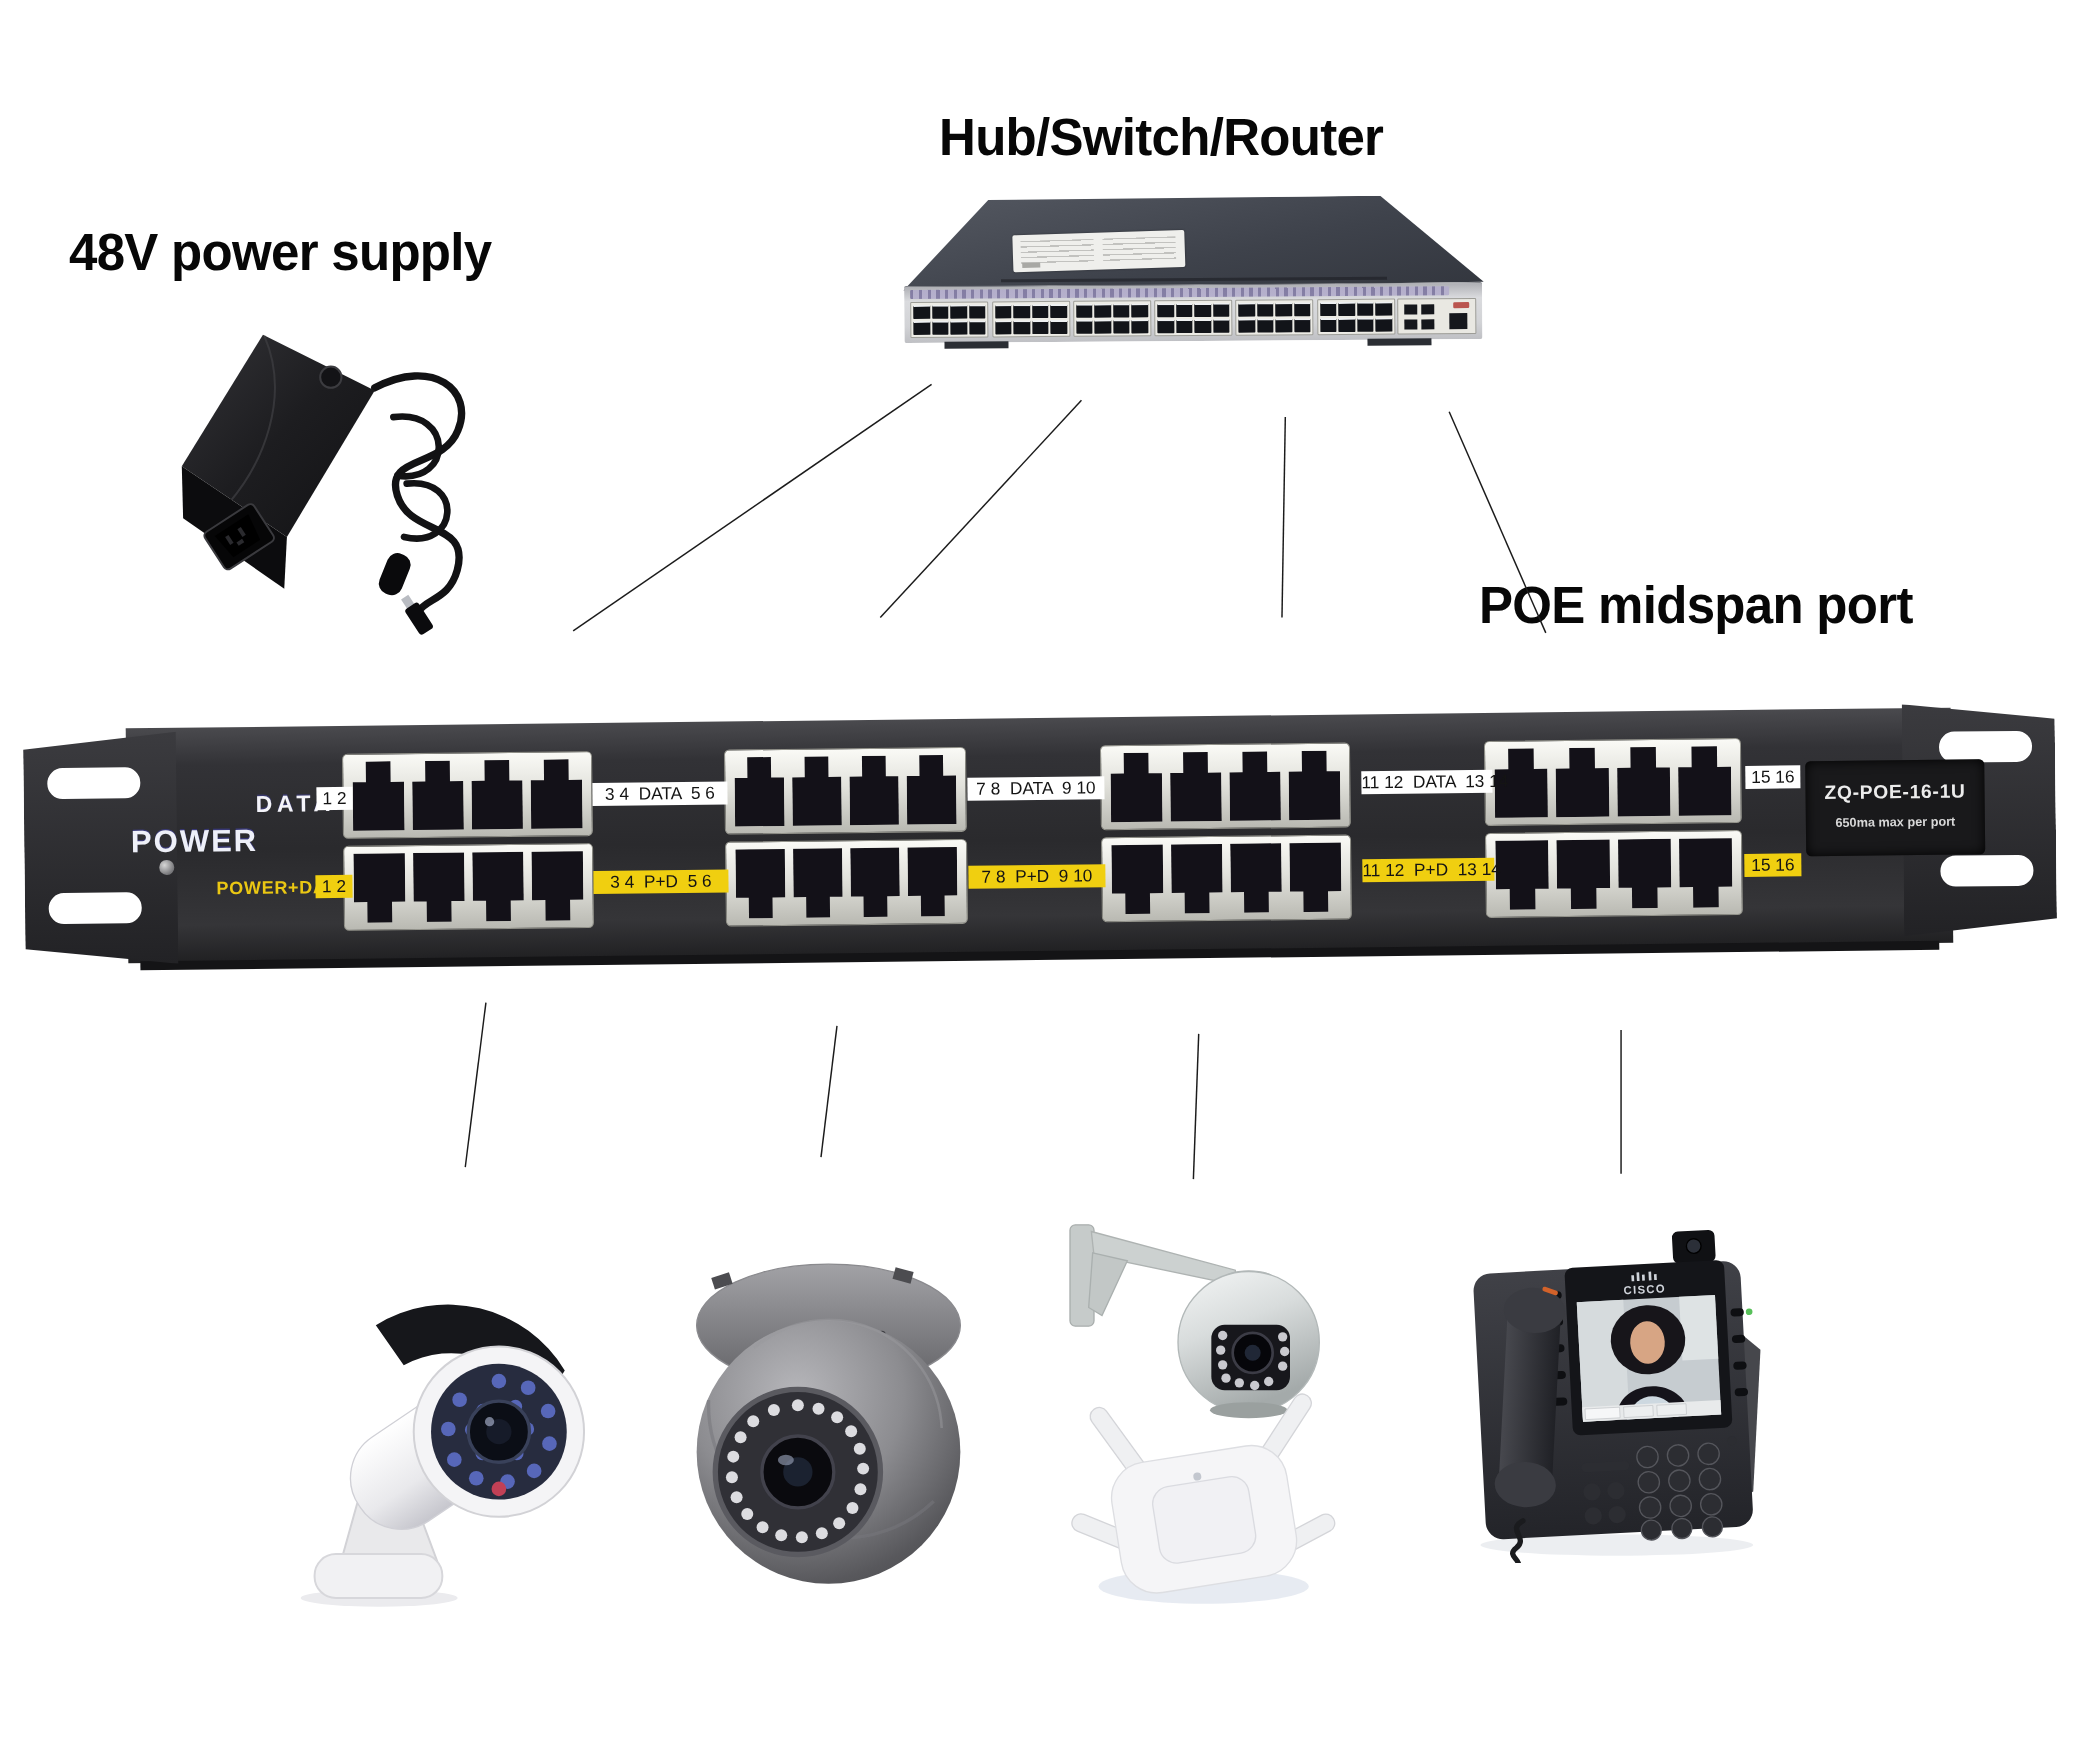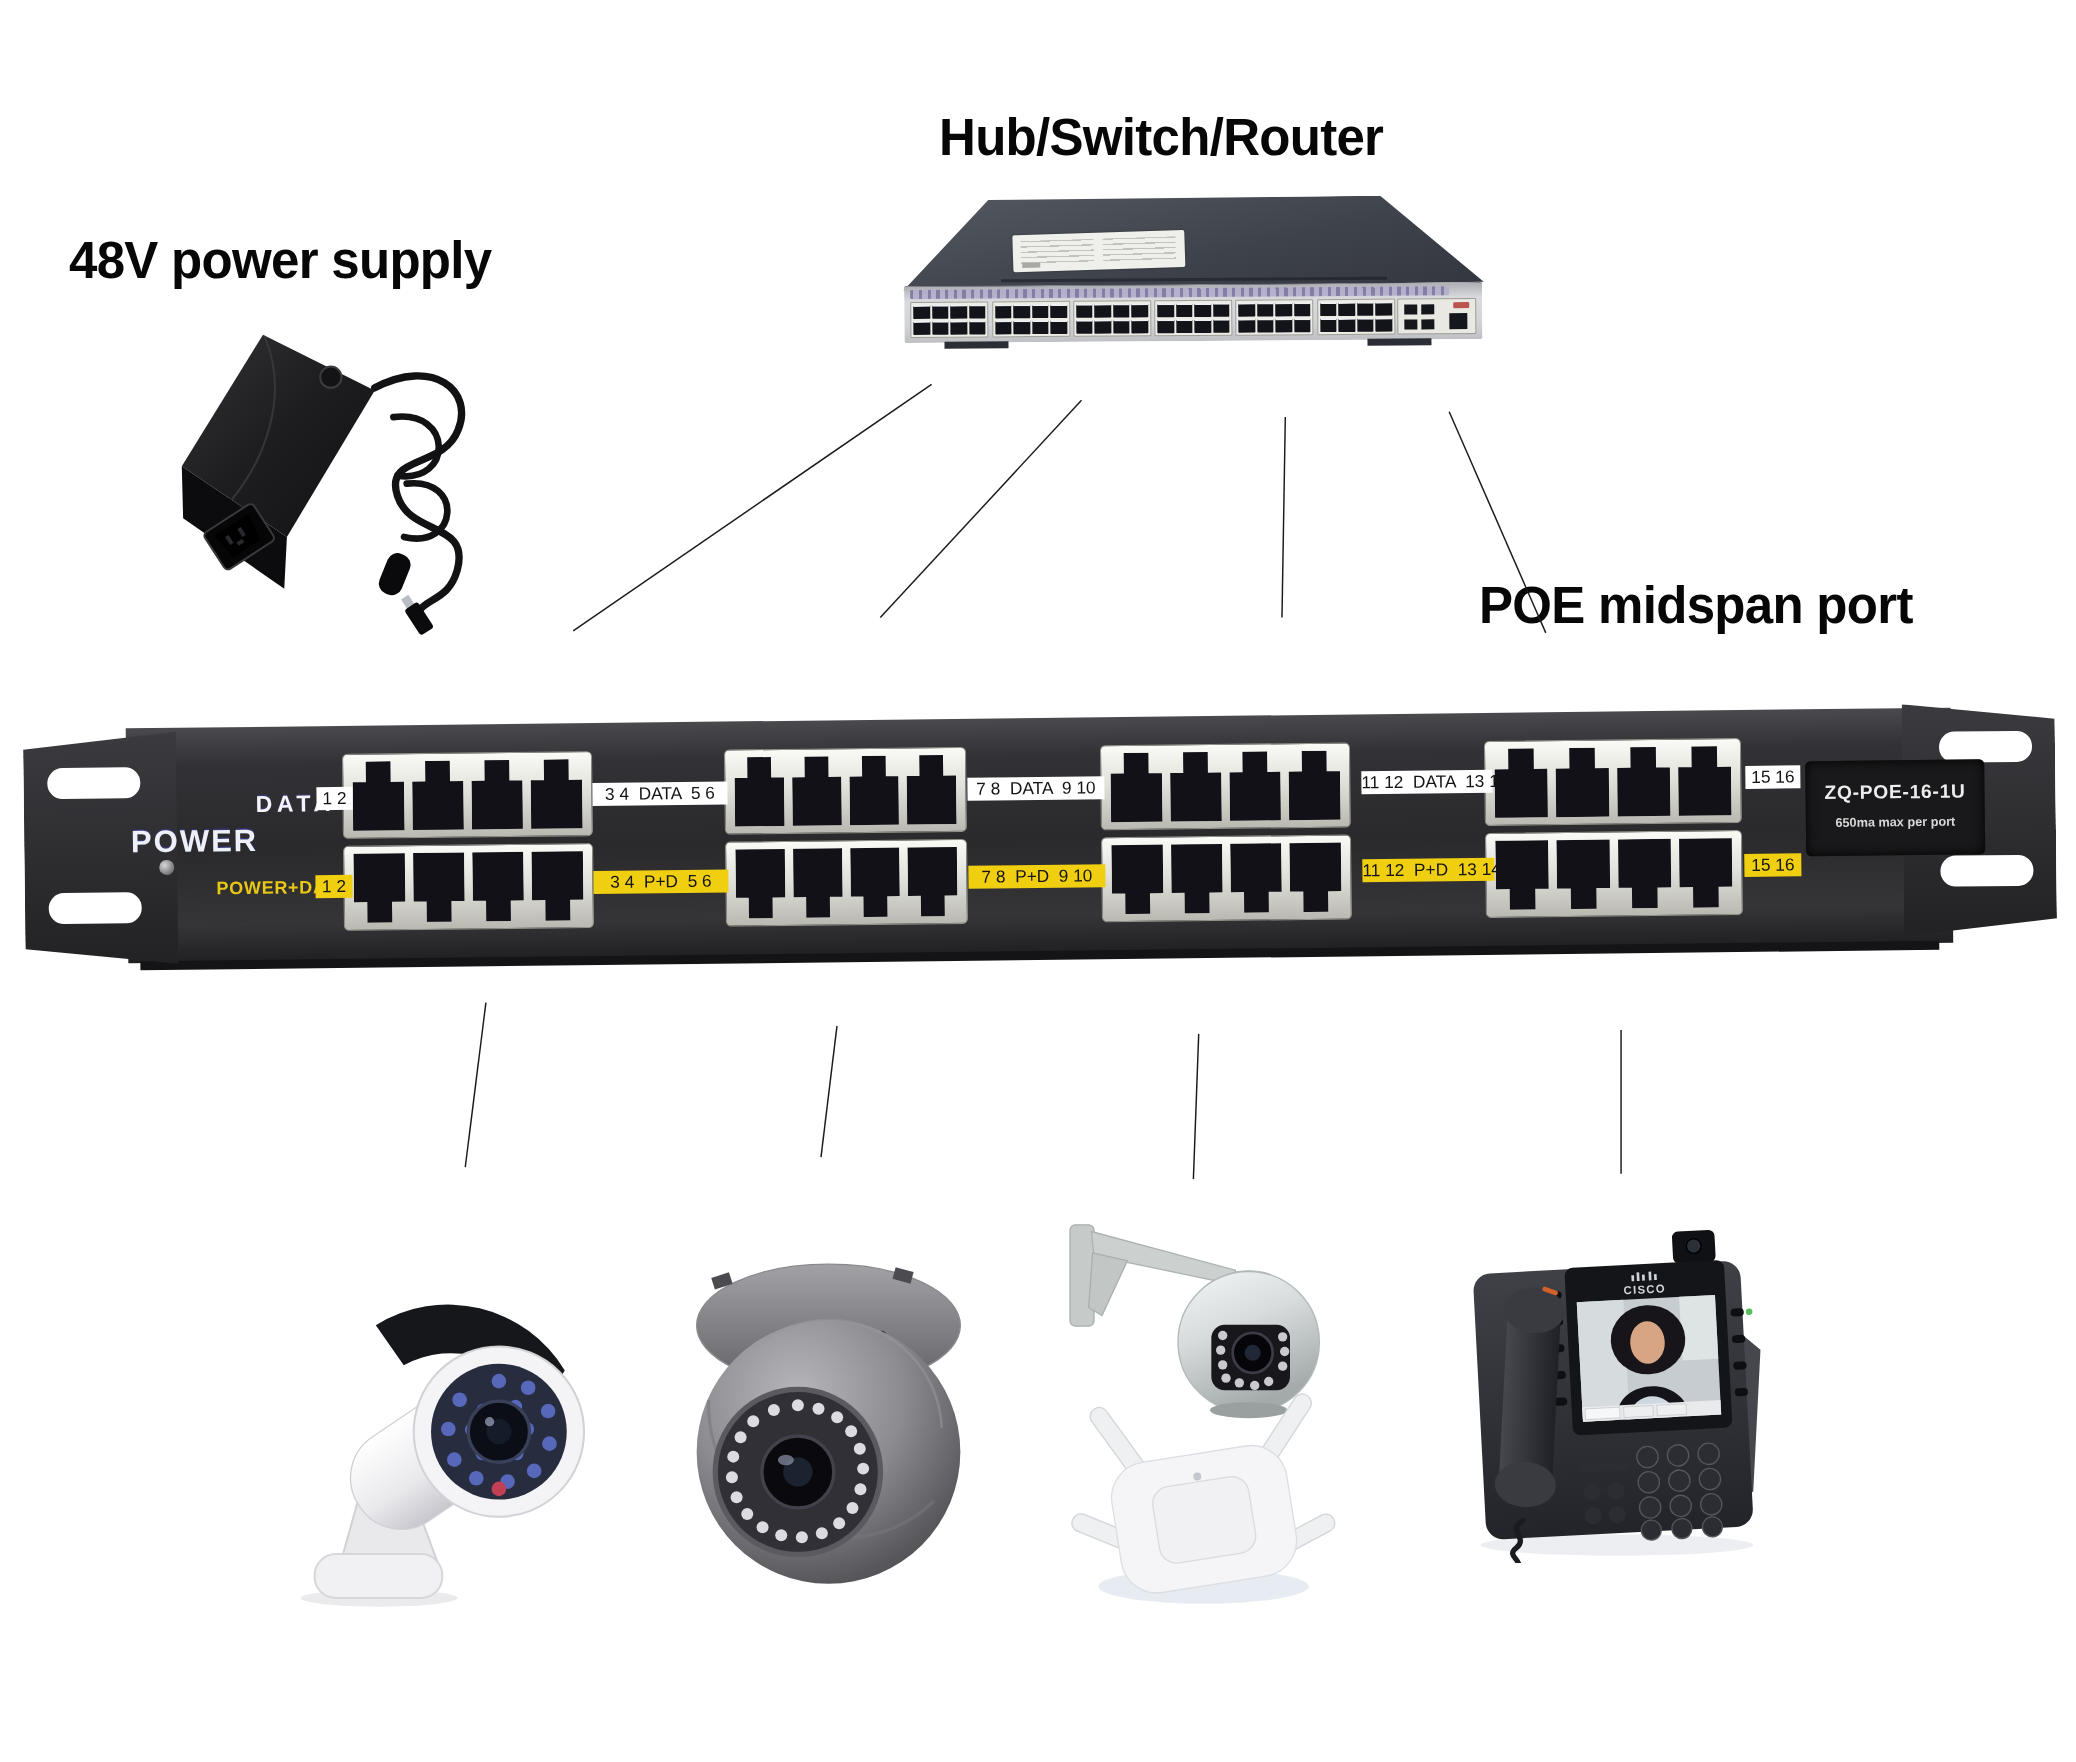--- a/index.html
+++ b/index.html
@@ -3,21 +3,21 @@
 <meta charset="utf-8">
 <style>
   html,body{margin:0;padding:0;background:#fff;}
   .canvas{position:relative;width:2077px;height:1762px;background:#ffffff;overflow:hidden;
           font-family:"Liberation Sans", sans-serif;}
 
   
   .title{position:absolute;margin:0;font-weight:bold;color:#070707;font-size:51px;
          letter-spacing:-0.7px;line-height:1;white-space:nowrap;}
   .title.t-switch{left:939px;top:112px;}
-  .title.t-psu{left:69px;top:235px;text-align:center;}
+  .title.t-psu{left:69px;top:227px;text-align:center;}
   .title.t-panel{left:1479px;top:580px;}
 
   
   svg.lines{position:absolute;left:0;top:0;z-index:3;pointer-events:none;}
 
   
   .switch{position:absolute;left:901px;top:197px;width:585px;height:155px;transform:rotate(-0.4deg);z-index:2;}
   .sw-top{position:absolute;inset:0;clip-path:polygon(15% 1%,82% 0,99.6% 56%,0.4% 59%);
           background:linear-gradient(168deg,#545861 0%,#3e424b 45%,#2b2e35 100%);}
   .sw-sticker{position:absolute;left:112px;top:35px;width:172px;height:37px;background:#efefec;

